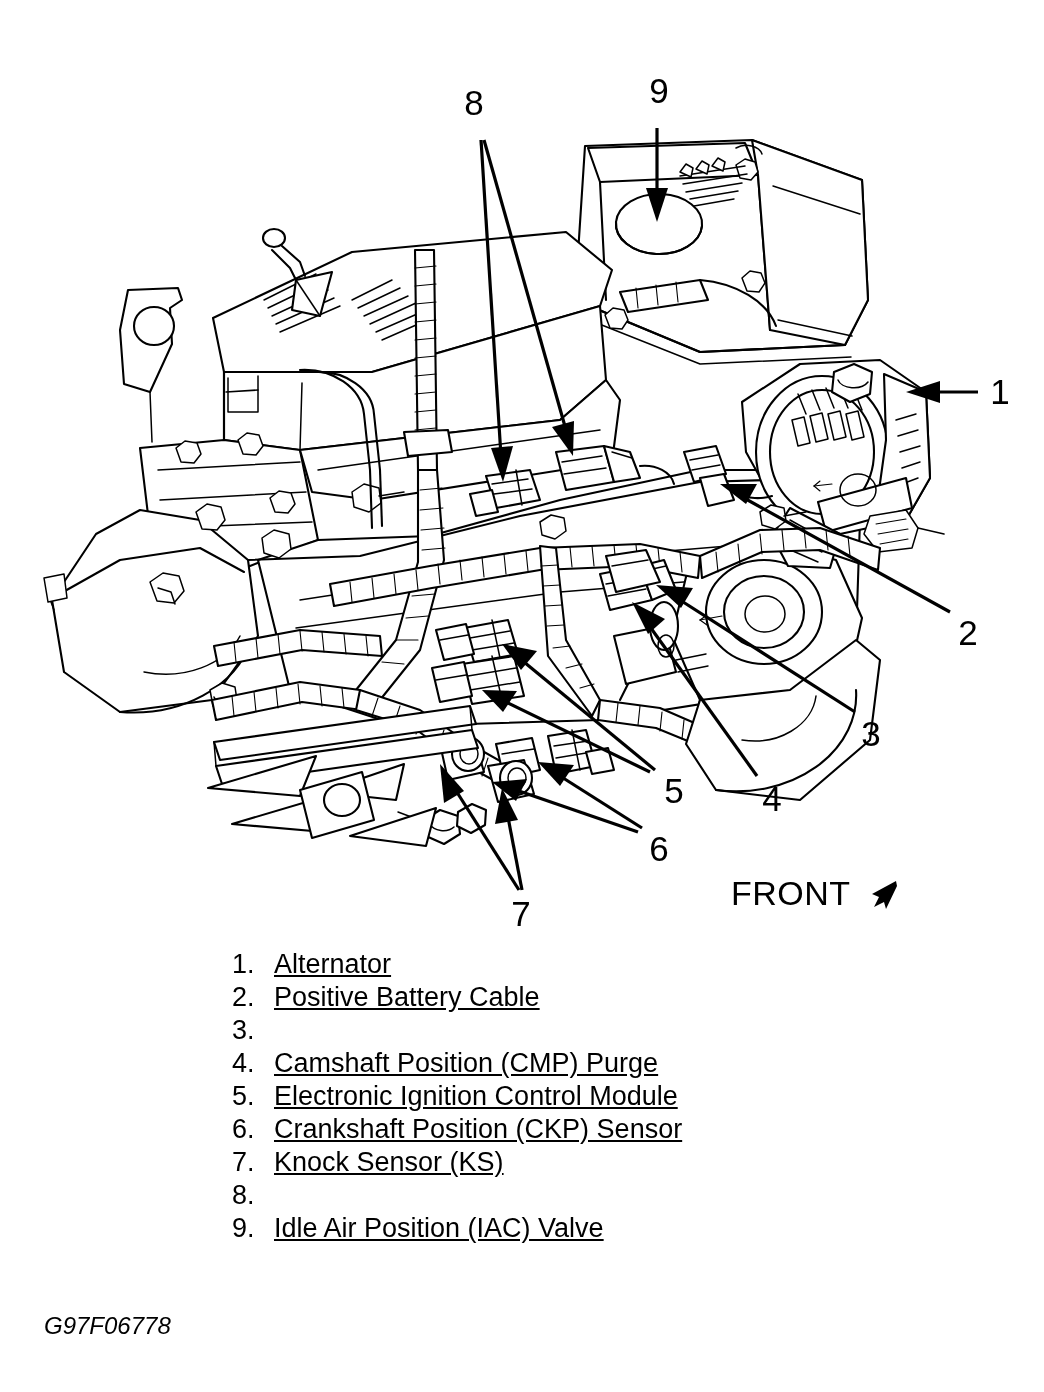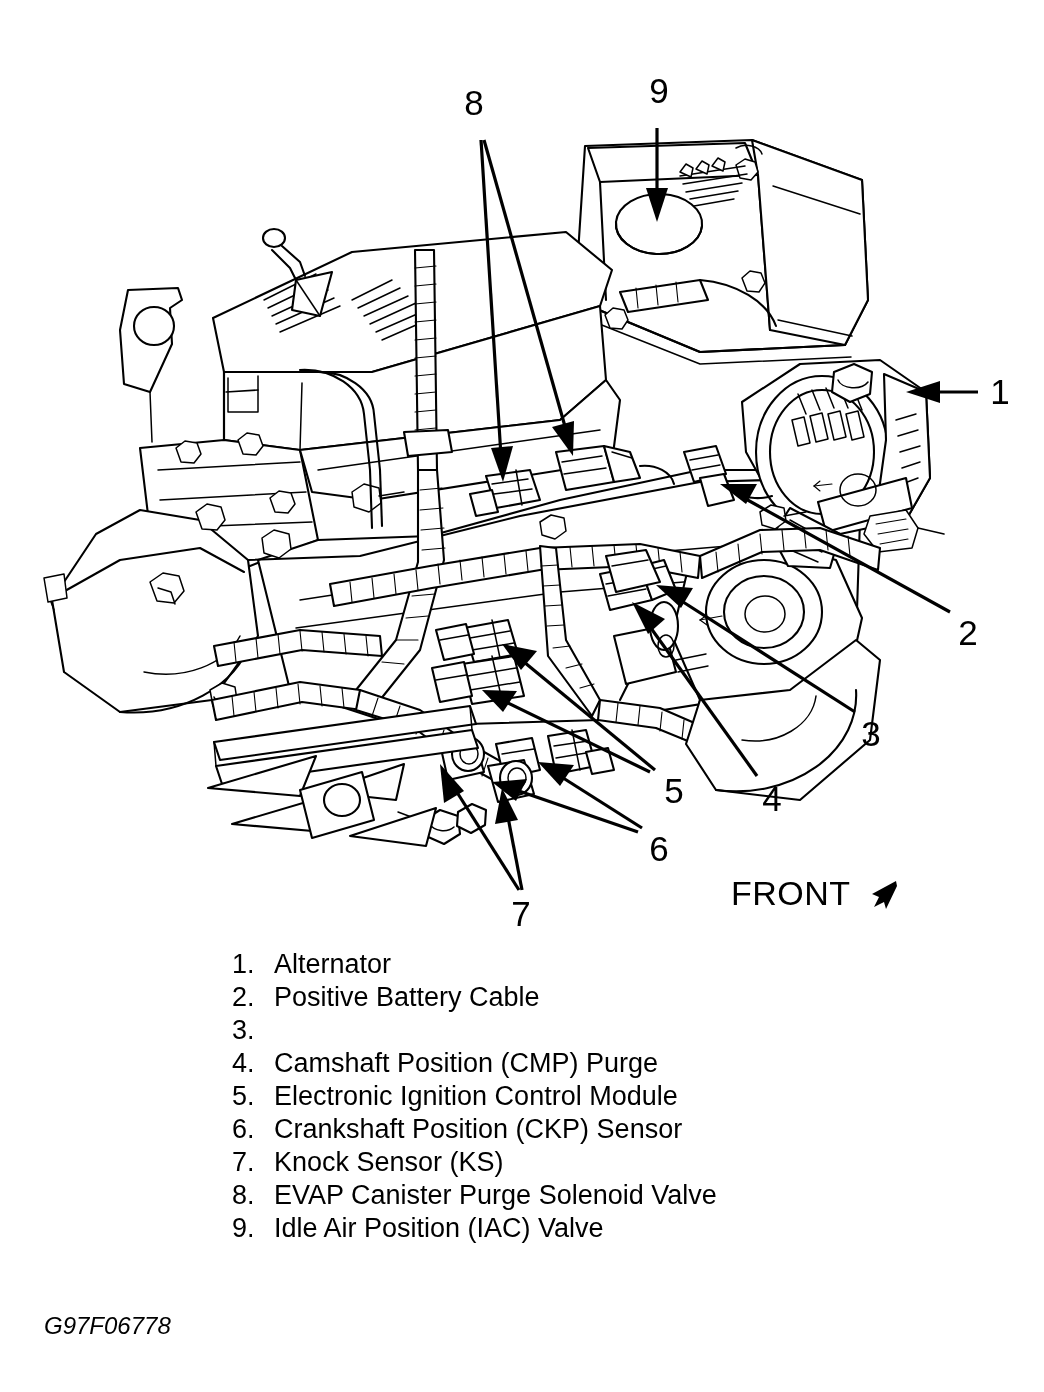--- a/index.html
+++ b/index.html
@@ -93,20 +93,21 @@
   }
   .legend-num {
     width: 42px;
     flex: 0 0 42px;
     font-size: 27px;
     white-space: nowrap;
   }
   .legend-text {
     font-size: 27px;
     white-space: pre-line;
+    text-decoration: underline;
   }
   #front-label {
     position: absolute;
     left: 731px;
     top: 874px;
     display: flex;
     align-items: center;
     gap: 11px;
   }
   #front-label .front-text {
@@ -606,21 +607,20 @@
     <div class="legend-row">
       <span class="legend-num">6.</span>
       <span class="legend-text">Crankshaft Position (CKP) Sensor</span>
     </div>
     <div class="legend-row">
       <span class="legend-num">7.</span>
       <span class="legend-text">Knock Sensor (KS)</span>
     </div>
     <div class="legend-row">
       <span class="legend-num">8.</span>
-      <span class="legend-text">EVAP Canister Purge Solenoid Valve</span>
     </div>
     <div class="legend-row">
       <span class="legend-num">9.</span>
       <span class="legend-text">Idle Air Position (IAC) Valve</span>
     </div>
   </div>
 
   <div id="fig-code">G97F06778</div>
 
 </div>

